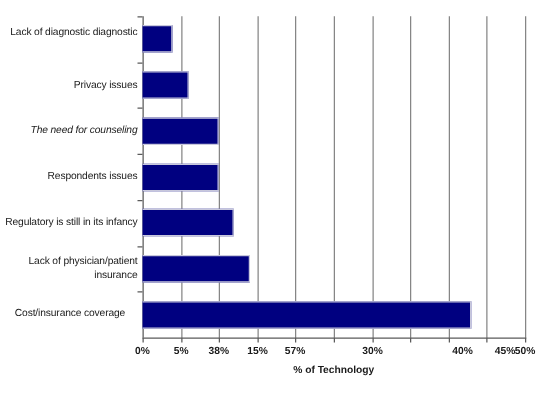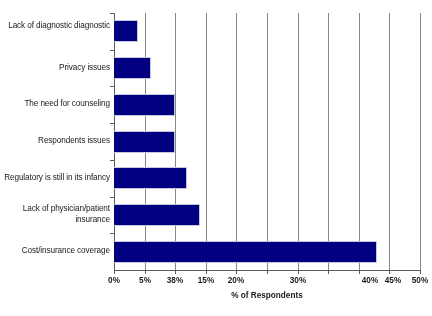--- a/index.html
+++ b/index.html
@@ -148,64 +148,64 @@
   <div id="decor-layer">
       <div class="tickmark" style="left: 114px;"></div>
       <div class="xtick-label" style="left: 114px;">0%</div>
       <div class="tickmark" style="left: 145px;"></div>
       <div class="xtick-label" style="left: 145px;">5%</div>
       <div class="tickmark" style="left: 175px;"></div>
       <div class="xtick-label" style="left: 175px;">38%</div>
       <div class="tickmark" style="left: 206px;"></div>
       <div class="xtick-label" style="left: 206px;">15%</div>
       <div class="tickmark" style="left: 236px;"></div>
-      <div class="xtick-label" style="left: 236px;">20%</div>
+      <div class="xtick-label" style="left: 236px;">57%</div>
       <div class="tickmark" style="left: 267px;"></div>
       <div class="xtick-label" style="left: 267px; margin-top: 44px;">25%</div>
       <div class="tickmark" style="left: 298px;"></div>
       <div class="xtick-label" style="left: 298px;">30%</div>
       <div class="tickmark" style="left: 328px;"></div>
       <div class="xtick-label" style="left: 328px; margin-top: 44px;">35%</div>
       <div class="tickmark" style="left: 359px;"></div>
       <div class="xtick-label" style="left: 370px;">40%</div>
       <div class="tickmark" style="left: 389px;"></div>
-      <div class="xtick-label" style="left: 393px;">45%</div>
+      <div class="xtick-label" style="left: 404px;">45%</div>
       <div class="tickmark" style="left: 420px;"></div>
       <div class="xtick-label" style="left: 420px;">50%</div>
       <div class="bar-row" style="top: 20.3571px; left: 114px; width: 306px; height: 22px;">
         <div class="bar" title="Lack of diagnostic performance: 4%" style="width: 24px; background: rgb(0, 0, 128); border-color: rgb(200, 200, 220);"></div>
       </div>
       <div class="cat-label" style="top: 21px;">Lack of diagnostic diagnostic</div>
       <div class="ytick" style="top: 50px;"></div>
       <div class="bar-row" style="top: 57.0714px; left: 114px; width: 306px; height: 22px;">
         <div class="bar" title="Privacy issues: 6%" style="width: 37px; background: rgb(0, 0, 128); border-color: rgb(200, 200, 220);"></div>
       </div>
       <div class="cat-label" style="top: 63px;">Privacy issues</div>
       <div class="ytick" style="top: 86px;"></div>
       <div class="bar-row" style="top: 93.7857px; left: 114px; width: 306px; height: 22px;">
         <div class="bar" title="The need for counseling: 10%" style="width: 61px; background: rgb(0, 0, 128); border-color: rgb(200, 200, 220);"></div>
       </div>
-      <div class="cat-label" style="top: 99px;">The need for counseling</div>
+      <div class="cat-label" style="top: 99px; font-style: italic;">The need for counseling</div>
       <div class="ytick" style="top: 123px;"></div>
       <div class="bar-row" style="top: 130.5px; left: 114px; width: 306px; height: 22px;">
         <div class="bar" title="Regulatory issues: 10%" style="width: 61px; background: rgb(0, 0, 128); border-color: rgb(200, 200, 220);"></div>
       </div>
       <div class="cat-label" style="top: 136px;">Respondents issues</div>
       <div class="ytick" style="top: 160px;"></div>
       <div class="bar-row" style="top: 167.214px; left: 114px; width: 306px; height: 22px;">
         <div class="bar" title="Technology is still in its infancy: 12%" style="width: 73px; background: rgb(0, 0, 128); border-color: rgb(200, 200, 220);"></div>
       </div>
       <div class="cat-label" style="top: 173px;">Regulatory is still in its infancy</div>
       <div class="ytick" style="top: 197px;"></div>
       <div class="bar-row" style="top: 203.929px; left: 114px; width: 306px; height: 22px;">
         <div class="bar" title="Lack of physician/patient awareness: 14%" style="width: 86px; background: rgb(0, 0, 128); border-color: rgb(200, 200, 220);"></div>
       </div>
       <div class="cat-label" style="top: 204px;">Lack of physician/patient insurance</div>
       <div class="ytick" style="top: 233px;"></div>
       <div class="bar-row" style="top: 240.643px; left: 114px; width: 306px; height: 22px;">
         <div class="bar" title="Cost/insurance coverage: 43%" style="width: 263px; background: rgb(0, 0, 128); border-color: rgb(200, 200, 220);"></div>
       </div>
-      <div class="cat-label" style="top: 246px;">Cost/insurance coverage</div>
+      <div class="cat-label" style="top: 246px; text-align: center;">Cost/insurance coverage</div>
       <div class="ytick" style="top: 13px;"></div>
     </div>
 
-  <div id="xaxis-title">% of Respondents</div>
+  <div id="xaxis-title">% of Technology</div>
 </div>
 
 </body></html>

